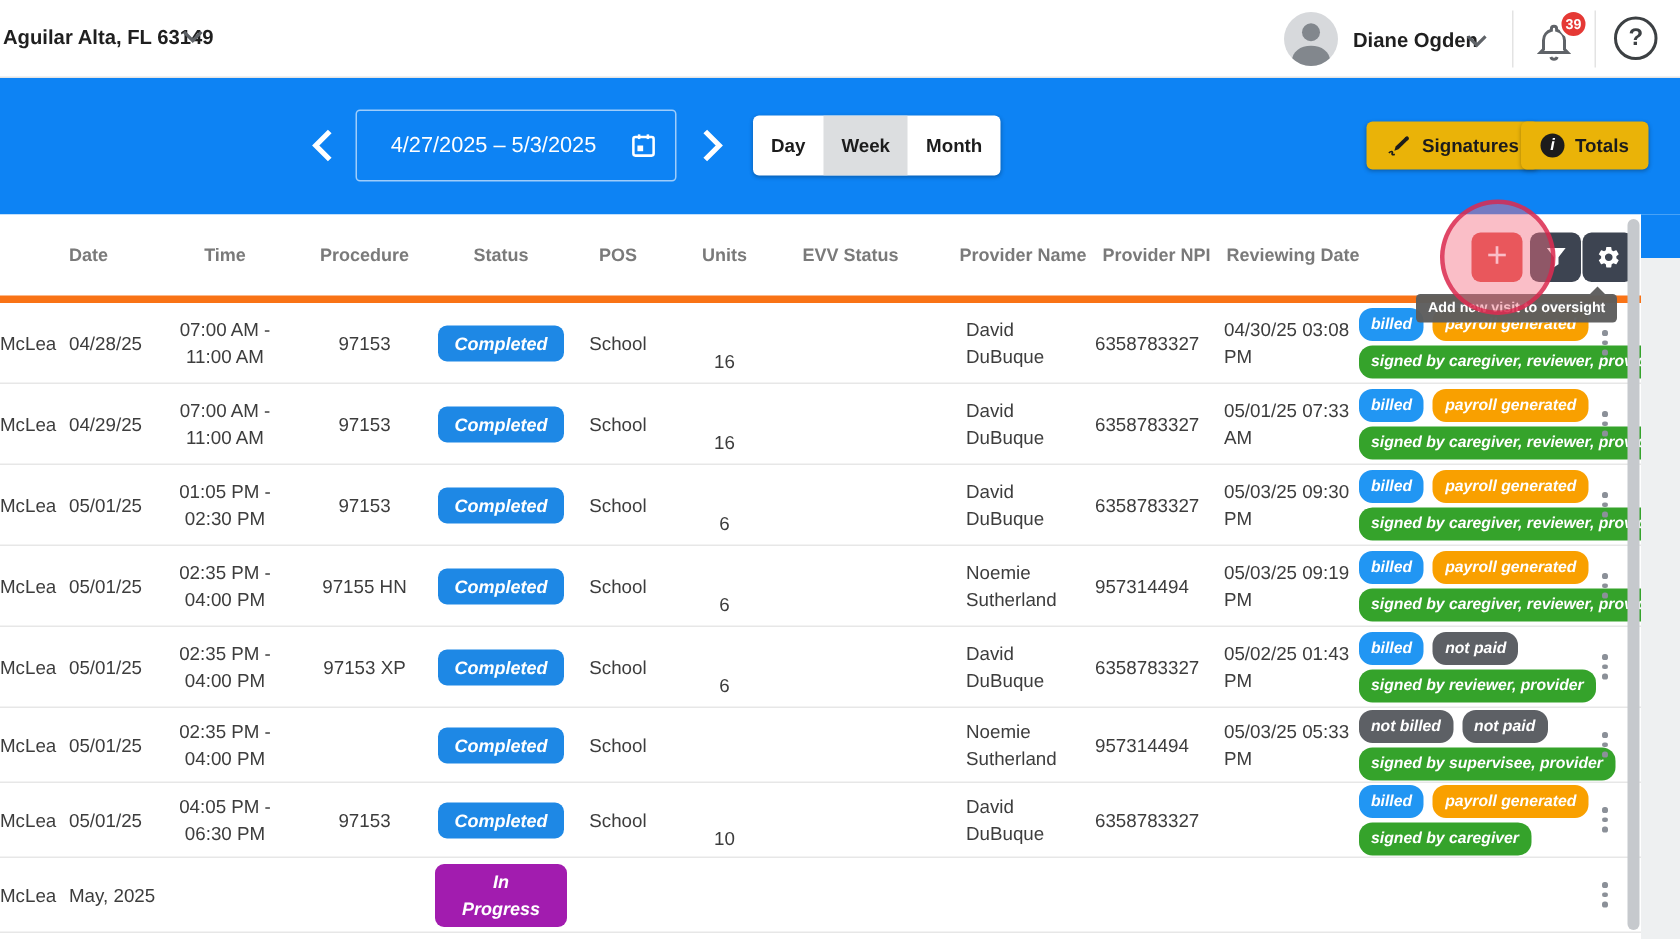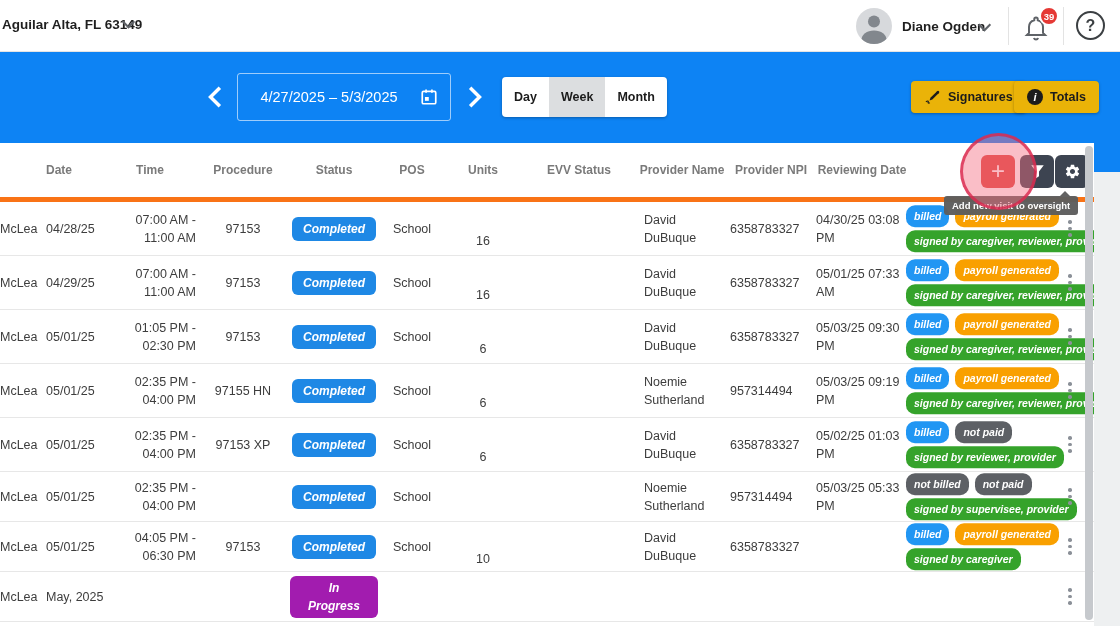--- a/index.html
+++ b/index.html
@@ -54,21 +54,21 @@
   .thead { position:absolute; left:0; top:0; width:1094px; height:59px; border-bottom:5px solid #f97316; }
   .th { position:absolute; top:50%; transform:translateY(-50%); font-size:12px; font-weight:bold;
     color:#7a7a7a; text-align:center; line-height:16px; }
 
   .h-date{left:40px;width:62px;text-align:left;padding-left:6px;}
   .h-time{left:104px;width:92px;}
   .h-proc{left:196px;width:94px;}
   .h-status{left:290px;width:88px;}
   .h-pos{left:378px;width:68px;}
   .h-units{left:446px;width:74px;}
-  .h-evv{left:524px;width:110px;}
+  .h-evv{left:512px;width:110px;}
   .h-provider{left:636px;width:92px;}
   .h-npi{left:730px;width:82px;}
   .h-review{left:816px;width:92px;}
 
   .hdr-btn { position:absolute; top:12px; width:34px; height:33px; border-radius:6px; background:#3d4451;
     display:flex; align-items:center; justify-content:center; cursor:pointer; }
   .hdr-btn.plus { left:981px; background:#e0443d; z-index:2; }
   .hdr-btn.filter { left:1020px; }
   .hdr-btn.gear { left:1055px; }
   .plus-glyph { color:#fff; font-size:24px; font-weight:normal; line-height:1; margin-top:-2px; }
@@ -80,21 +80,21 @@
   .spot-circle { position:absolute; left:960px; top:-10px; width:77px; height:77px; border-radius:50%;
     background:rgba(243,111,130,0.45); border:3px solid rgba(216,36,74,0.78); z-index:6; pointer-events:none; }
 
   
   .tbody { position:absolute; left:0; top:59px; width:1094px; }
   .row { position:relative; height:54px; border-bottom:1px solid #e7e7e7; background:#fff; }
   .row:nth-child(n+6) { height:50px; }
   .cell { position:absolute; top:50%; transform:translateY(-50%); font-size:12.5px; color:#3d3d3d; line-height:18px; }
   .c-client{left:0;width:38px;white-space:nowrap;overflow:hidden;}
   .c-date{left:40px;width:62px;padding-left:6px;white-space:nowrap;}
-  .c-time{left:104px;width:92px;text-align:right;}
+  .c-time{left:104px;width:92px;text-align:center;}
   .c-proc{left:196px;width:94px;text-align:center;white-space:nowrap;}
   .c-status{left:290px;width:88px;text-align:center;}
   .c-pos{left:378px;width:68px;text-align:center;}
   .c-units{left:446px;width:74px;text-align:center;margin-top:12px;}
   .c-evv{left:520px;width:110px;text-align:center;}
   .c-provider{left:636px;width:92px;padding-left:8px;}
   .c-npi{left:730px;width:82px;white-space:nowrap;}
   .c-review{left:816px;width:94px;}
   .c-badges{left:906px;width:152px;}
   .c-kebab{left:1058px;width:24px;height:26px;cursor:pointer;display:flex;flex-direction:column;
@@ -367,21 +367,21 @@
           <div>04:00 PM</div>
         </div>
         <div class="cell c-proc">97153 XP</div>
         <div class="cell c-status"><span class="status-badge blue">Completed</span></div>
         <div class="cell c-pos">School</div>
         <div class="cell c-units">6</div>
         <div class="cell c-evv"></div>
         <div class="cell c-provider">David DuBuque</div>
         <div class="cell c-npi">6358783327</div>
         <div class="cell c-review">
-          <div>05/02/25 01:03</div>
+          <div>05/02/25 01:43</div>
           <div>PM</div>
         </div>
         <div class="cell c-badges">
           <div class="badge-line">
             <span class="bdg blue">billed</span>
             <span class="bdg gray">not paid</span>
           </div>
           <div class="badge-line">
             <span class="bdg green">signed by reviewer, provider</span>
           </div>

